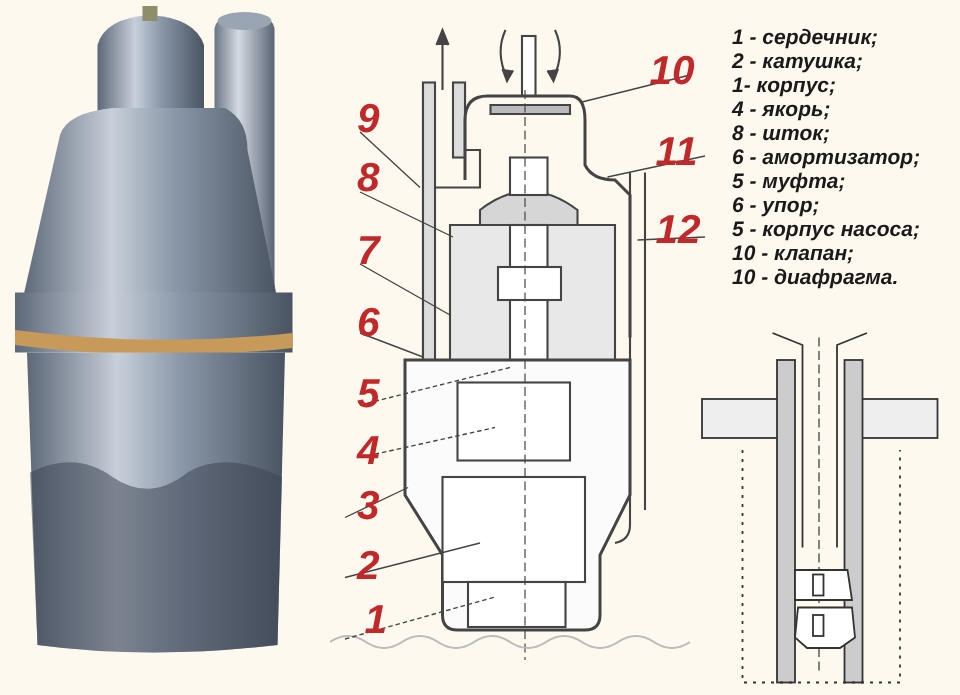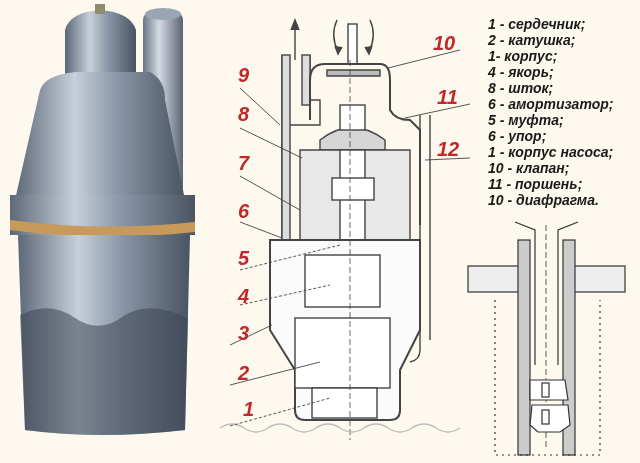--- a/index.html
+++ b/index.html
@@ -3,21 +3,21 @@
 <meta charset="utf-8">
 <style>
   html,body{margin:0;padding:0;}
   body{width:640px;height:463px;background:#fdf9ef;position:relative;overflow:hidden;font-family:"Liberation Sans",sans-serif;}
   .panel{position:absolute;}
   #photo{left:0;top:0;width:220px;height:463px;}
   #section{left:220px;top:0;width:260px;height:463px;}
   #legend{left:488px;top:16px;width:150px;}
   #legend .row{font-family:"Liberation Sans",sans-serif;font-style:italic;font-weight:bold;font-size:14px;color:#1a1a1a;line-height:16px;white-space:nowrap;}
   #well{left:460px;top:210px;width:180px;height:253px;}
-  .callout{position:absolute;font-family:"Liberation Sans",sans-serif;font-style:italic;font-weight:bold;font-size:20px;color:#c0282a;}
+  .callout{position:absolute;font-family:"Liberation Sans",sans-serif;font-style:italic;font-weight:bold;font-size:27px;color:#c0282a;}
 </style>
 </head>
 <body>
 
 <div class="panel" id="photo">
   <svg width="220" height="463" viewBox="0 0 220 463">
     <defs>
       <linearGradient id="met" x1="0" x2="1" y1="0" y2="0">
         <stop offset="0" stop-color="#5d6878"></stop>
         <stop offset="0.35" stop-color="#c7cfd9"></stop>
@@ -122,23 +122,22 @@
 
 <div class="panel" id="legend">
   <div class="row">1 - сердечник;</div>
   <div class="row">2 - катушка;</div>
   <div class="row">1- корпус;</div>
   <div class="row">4 - якорь;</div>
   <div class="row">8 - шток;</div>
   <div class="row">6 - амортизатор;</div>
   <div class="row">5 - муфта;</div>
   <div class="row">6 - упор;</div>
-  <div class="row">1 - корпус насоса;</div>
+  <div class="row">5 - корпус насоса;</div>
   <div class="row">10 - клапан;</div>
-  <div class="row">11 - поршень;</div>
   <div class="row">10 - диафрагма.</div>
 </div>
 
 <div class="panel" id="well">
   <svg width="180" height="253" viewBox="0 0 180 253" fill="none" stroke="#333" stroke-width="1.2">
     <rect x="8" y="56" width="55" height="26" fill="#eee"></rect>
     <rect x="112" y="56" width="53" height="26" fill="#eee"></rect>
     <rect x="58" y="30" width="12" height="215" fill="#ccc"></rect>
     <rect x="103" y="30" width="12" height="215" fill="#ccc"></rect>
     <path d="M35 90 L35 245 L140 245 L140 90" stroke-dasharray="2 4"></path>

